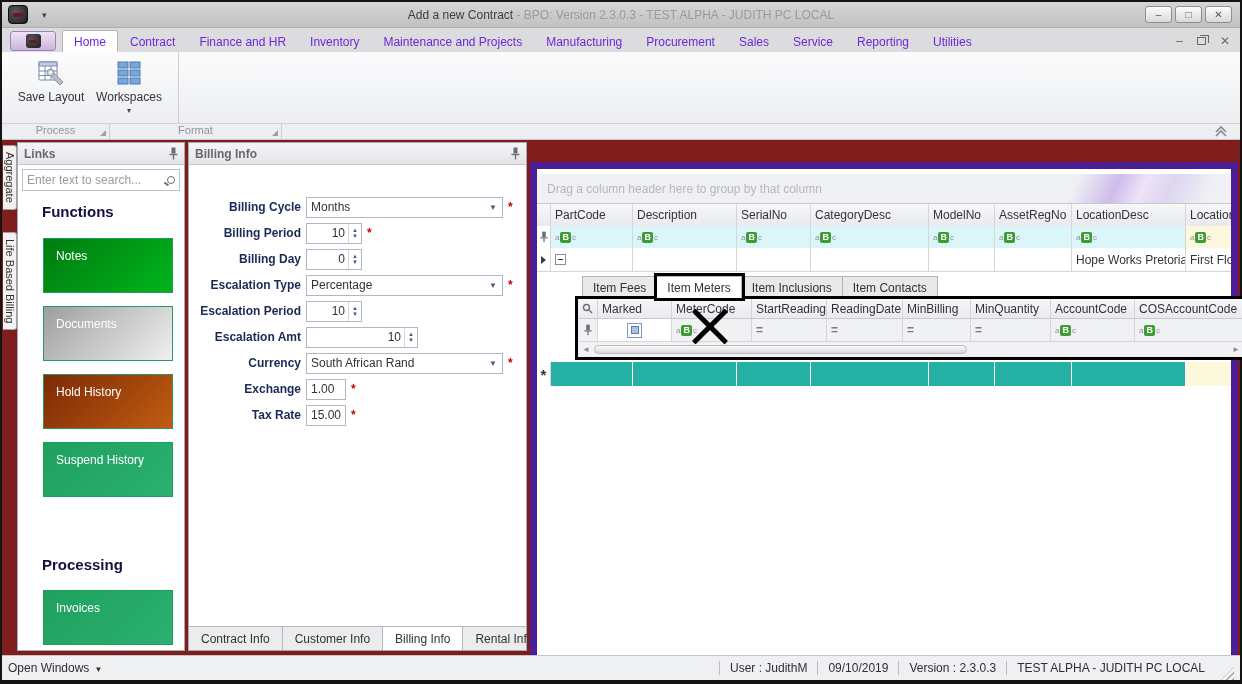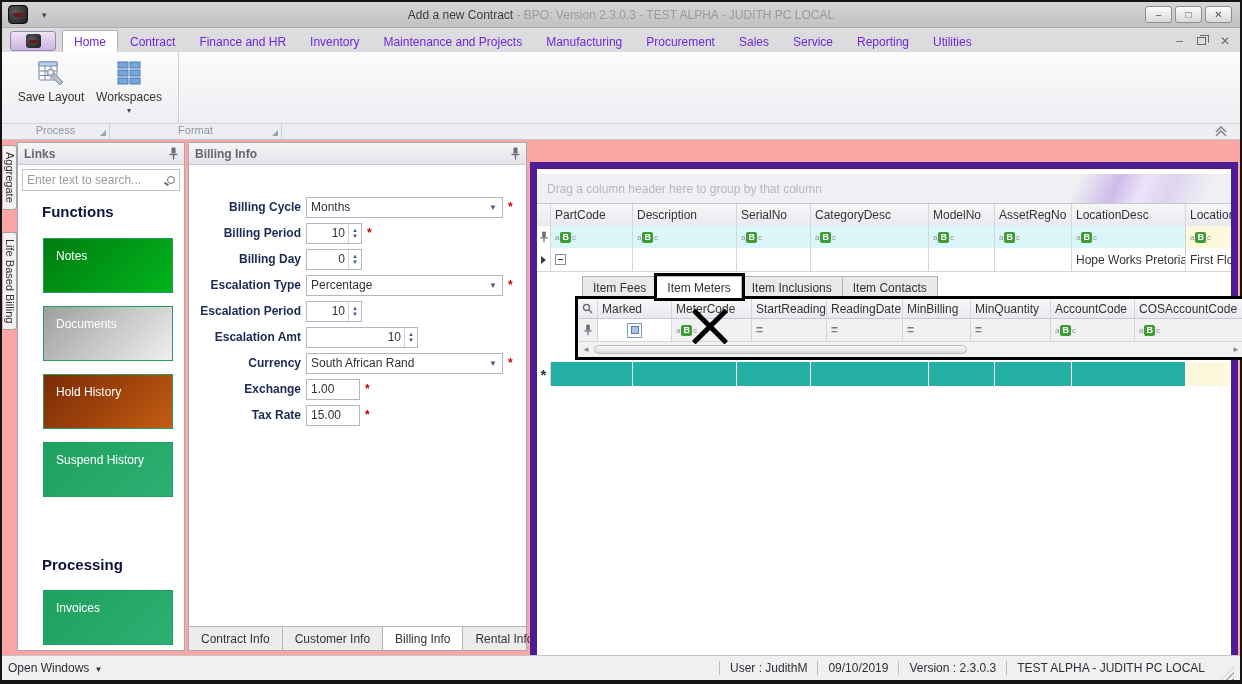--- a/index.html
+++ b/index.html
@@ -34,21 +34,21 @@
   .rgroup { display:flex; align-items:flex-start; padding:4px 10px 0 10px; border-right:1px solid #cfcfd2; }
   .rbtn { width:66px; display:flex; flex-direction:column; align-items:center; gap:4px; padding-top:4px; }
   .rbtn .lbl { color:#333; }
   .rbtn .caret { font-size:8px; color:#444; margin-top:-2px; }
   .groupfooter { position:absolute; top:122px; left:0; right:0; height:16px; background:#eceef1; border-bottom:1px solid #c7c7ca; display:flex; }
   .gflabel { color:#92969c; text-align:center; font-size:11px; position:relative; border-right:1px solid #cfcfd2; }
   .gflabel .corner { position:absolute; right:3px; bottom:3px; width:0; height:0; border-left:6px solid transparent; border-bottom:6px solid #9aa0a8; }
   .collapse-chevron { position:absolute; right:12px; top:1px; }
 
   
-  .content { position:absolute; top:138px; left:0; right:0; bottom:25px; background:#fca5a5; }
+  .content { position:absolute; top:138px; left:0; right:0; bottom:25px; background:#7f1d1d; }
 
   
   .vtab { position:absolute; left:1px; width:14px; background:#f2f2f3; border:1px solid #9f9fa4; border-left:none; border-radius:0 3px 3px 0; writing-mode:vertical-rl; text-align:center; font-size:11px; color:#333; padding:6px 0; }
 
   
   .panel { position:absolute; background:#fff; border:1px solid #a9a9b0; }
   .panel-header { height:22px; background:linear-gradient(#f5f5f7,#e4e4e9); border-bottom:1px solid #c6c6cc; color:#67676f; font-weight:bold; display:flex; align-items:center; padding:0 6px; }
   .panel-header .pin { margin-left:auto; }
 
   .links-panel { left:15px; top:2px; width:168px; height:509px; }
@@ -62,21 +62,21 @@
   .bform-row { position:absolute; height:22px; display:flex; align-items:center; }
   .blabel { width:106px; text-align:right; font-weight:bold; color:#1b2a55; margin-right:5px; white-space:nowrap; }
   .ctrl { border:1px solid #b1b7c2; background:#fff; height:21px; display:flex; align-items:center; }
   .dd { width:197px; padding-left:4px; }
   .dd .ddarrow { margin-left:auto; margin-right:5px; font-size:8px; color:#4a5a7a; }
   .spinbox { width:56px; }
   .spinbox.wide { width:112px; }
   .spinbox .val { flex:1; text-align:right; padding-right:3px; }
   .spinner { width:13px; height:19px; display:flex; flex-direction:column; justify-content:center; border-left:1px solid #d0d4dc; }
   .spinner span { font-size:6px; line-height:6px; color:#3c5a8c; text-align:center; }
-  .txtbox { width:54px; padding-left:4px; }
+  .txtbox { width:40px; padding-left:4px; }
   .req { color:#cc0000; font-weight:bold; margin-left:5px; }
   .panel-tabs { position:absolute; left:0; right:0; bottom:0; height:24px; background:#ececee; border-top:1px solid #b5b5bb; display:flex; }
   .ptab { padding:5px 12px 0; border-right:1px solid #b5b5bb; color:#333; white-space:nowrap; }
   .ptab.active { background:#fff; border-top:1px solid #b5b5bb; margin-top:-1px; }
 
   
   .grid-panel { position:absolute; left:528px; top:2px; right:2px; height:517px; background:#fff; border:7px solid #4c1d95;margin-top:20px; }
   .groupbar { position:absolute; left:0; right:0; top:5px; height:30px; background:#eef0f4; border-bottom:1px solid #c9c9cd; color:#b7b7bc; display:flex; align-items:center; padding-left:10px; overflow:hidden; }
   .groupbar .swoosh { position:absolute; right:0; top:0; width:260px; height:30px;
      background:linear-gradient(115deg, rgba(205,185,235,0) 40%, rgba(196,170,230,.75) 55%, rgba(236,226,248,.9) 65%, rgba(205,185,235,.5) 75%, rgba(236,226,248,0) 90%); }

